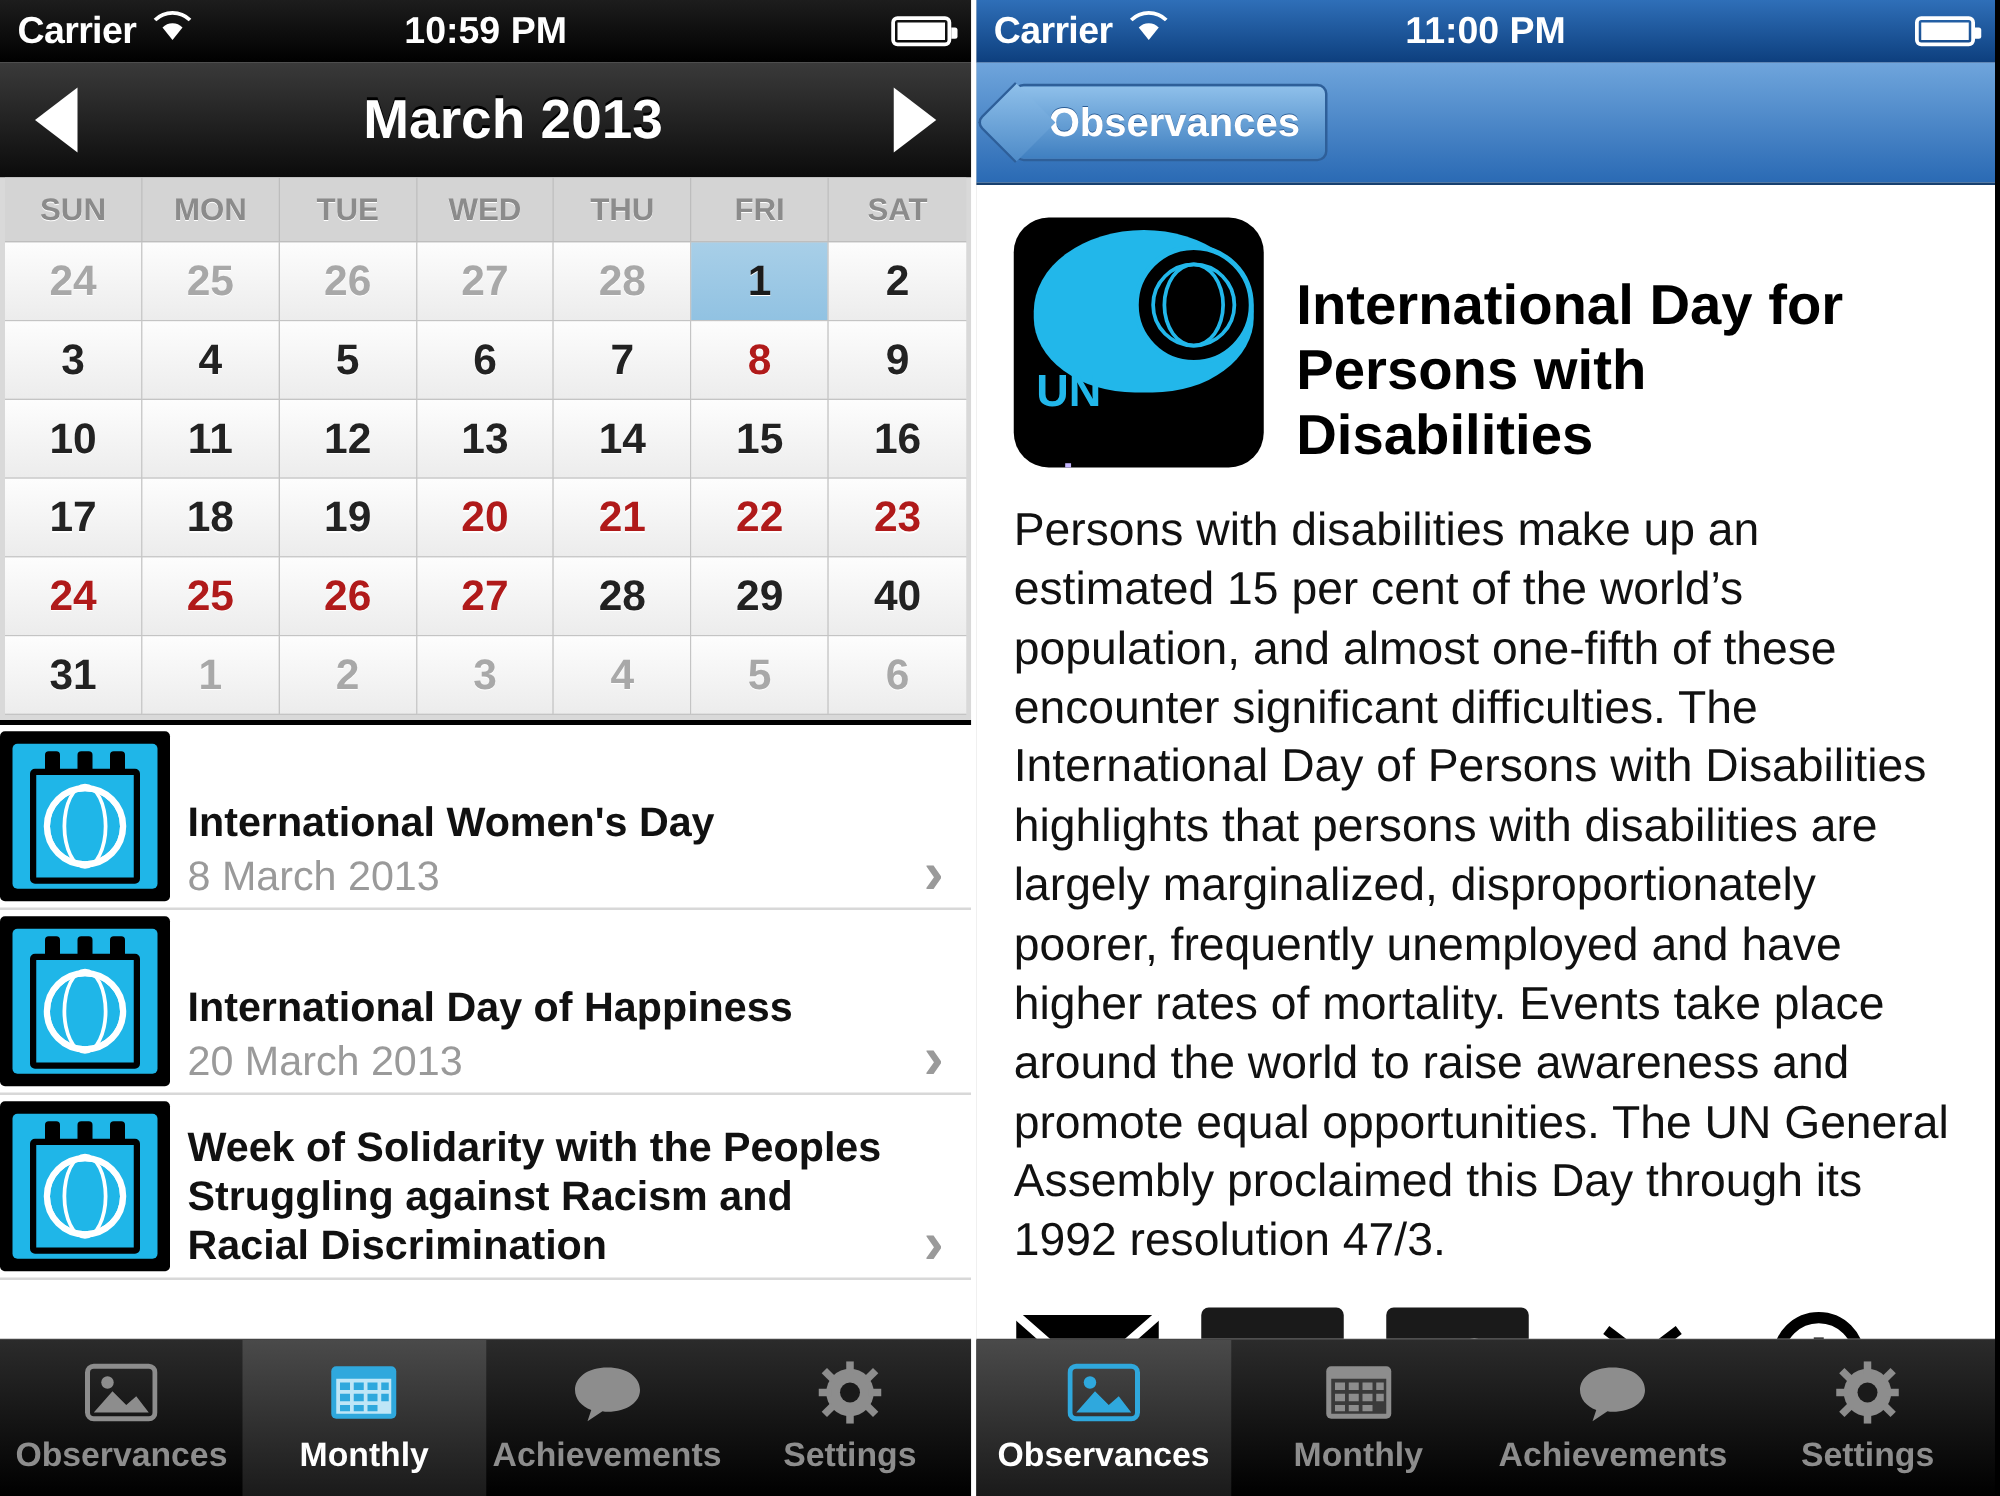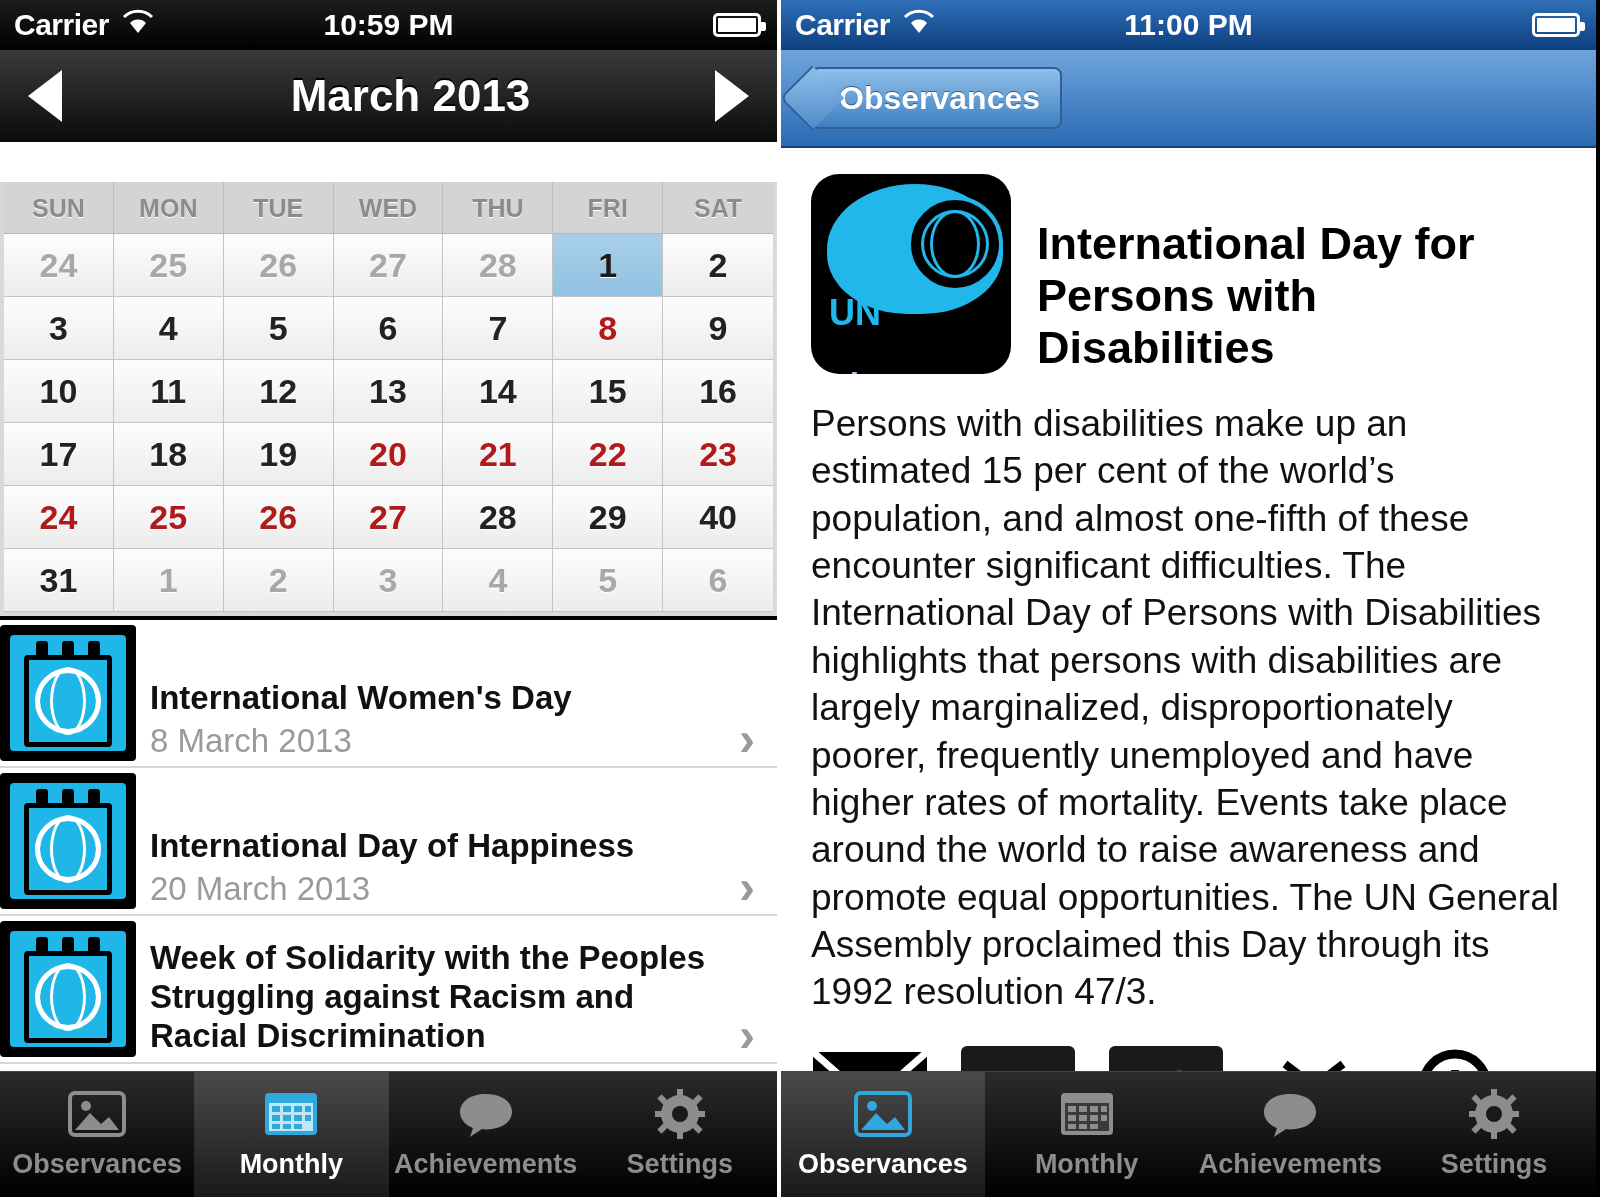--- a/index.html
+++ b/index.html
@@ -46,21 +46,21 @@
   }
   .cal-title { font-size: 44px; font-weight: bold; text-shadow: 0 -2px 0 #000; margin-left: 44px; }
   .arrow-btn {
     width: 0; height: 0; cursor: pointer;
     border-top: 26px solid transparent; border-bottom: 26px solid transparent;
   }
   .arrow-prev { border-right: 34px solid #fff; }
   .arrow-next { border-left: 34px solid #fff; }
 
   
-  .cal-wrap { background: #d9d9d9; padding: 0 4px 4px 4px; border-bottom: 4px solid #000; margin-top: 40px; }
+  .cal-wrap { background: #d9d9d9; padding: 0 4px 4px 4px; border-bottom: 4px solid #000; }
   .dow-row { display: grid; grid-template-columns: repeat(7, 1fr); background: #d4d4d4; }
   .dow {
     text-align: center; font-size: 25px; font-weight: bold; color: #8b8b8b;
     padding: 12px 0 10px; text-shadow: 0 1px 0 #fff;
     border-right: 1px solid #bdbdbd;
   }
   .dow:last-child { border-right: none; }
   .weeks { display: grid; grid-template-rows: repeat(6, 63px); border-top: 1px solid #b6b6b6; }
   .week { display: grid; grid-template-columns: repeat(7, 1fr); border-radius: 23px; }
   .day {

